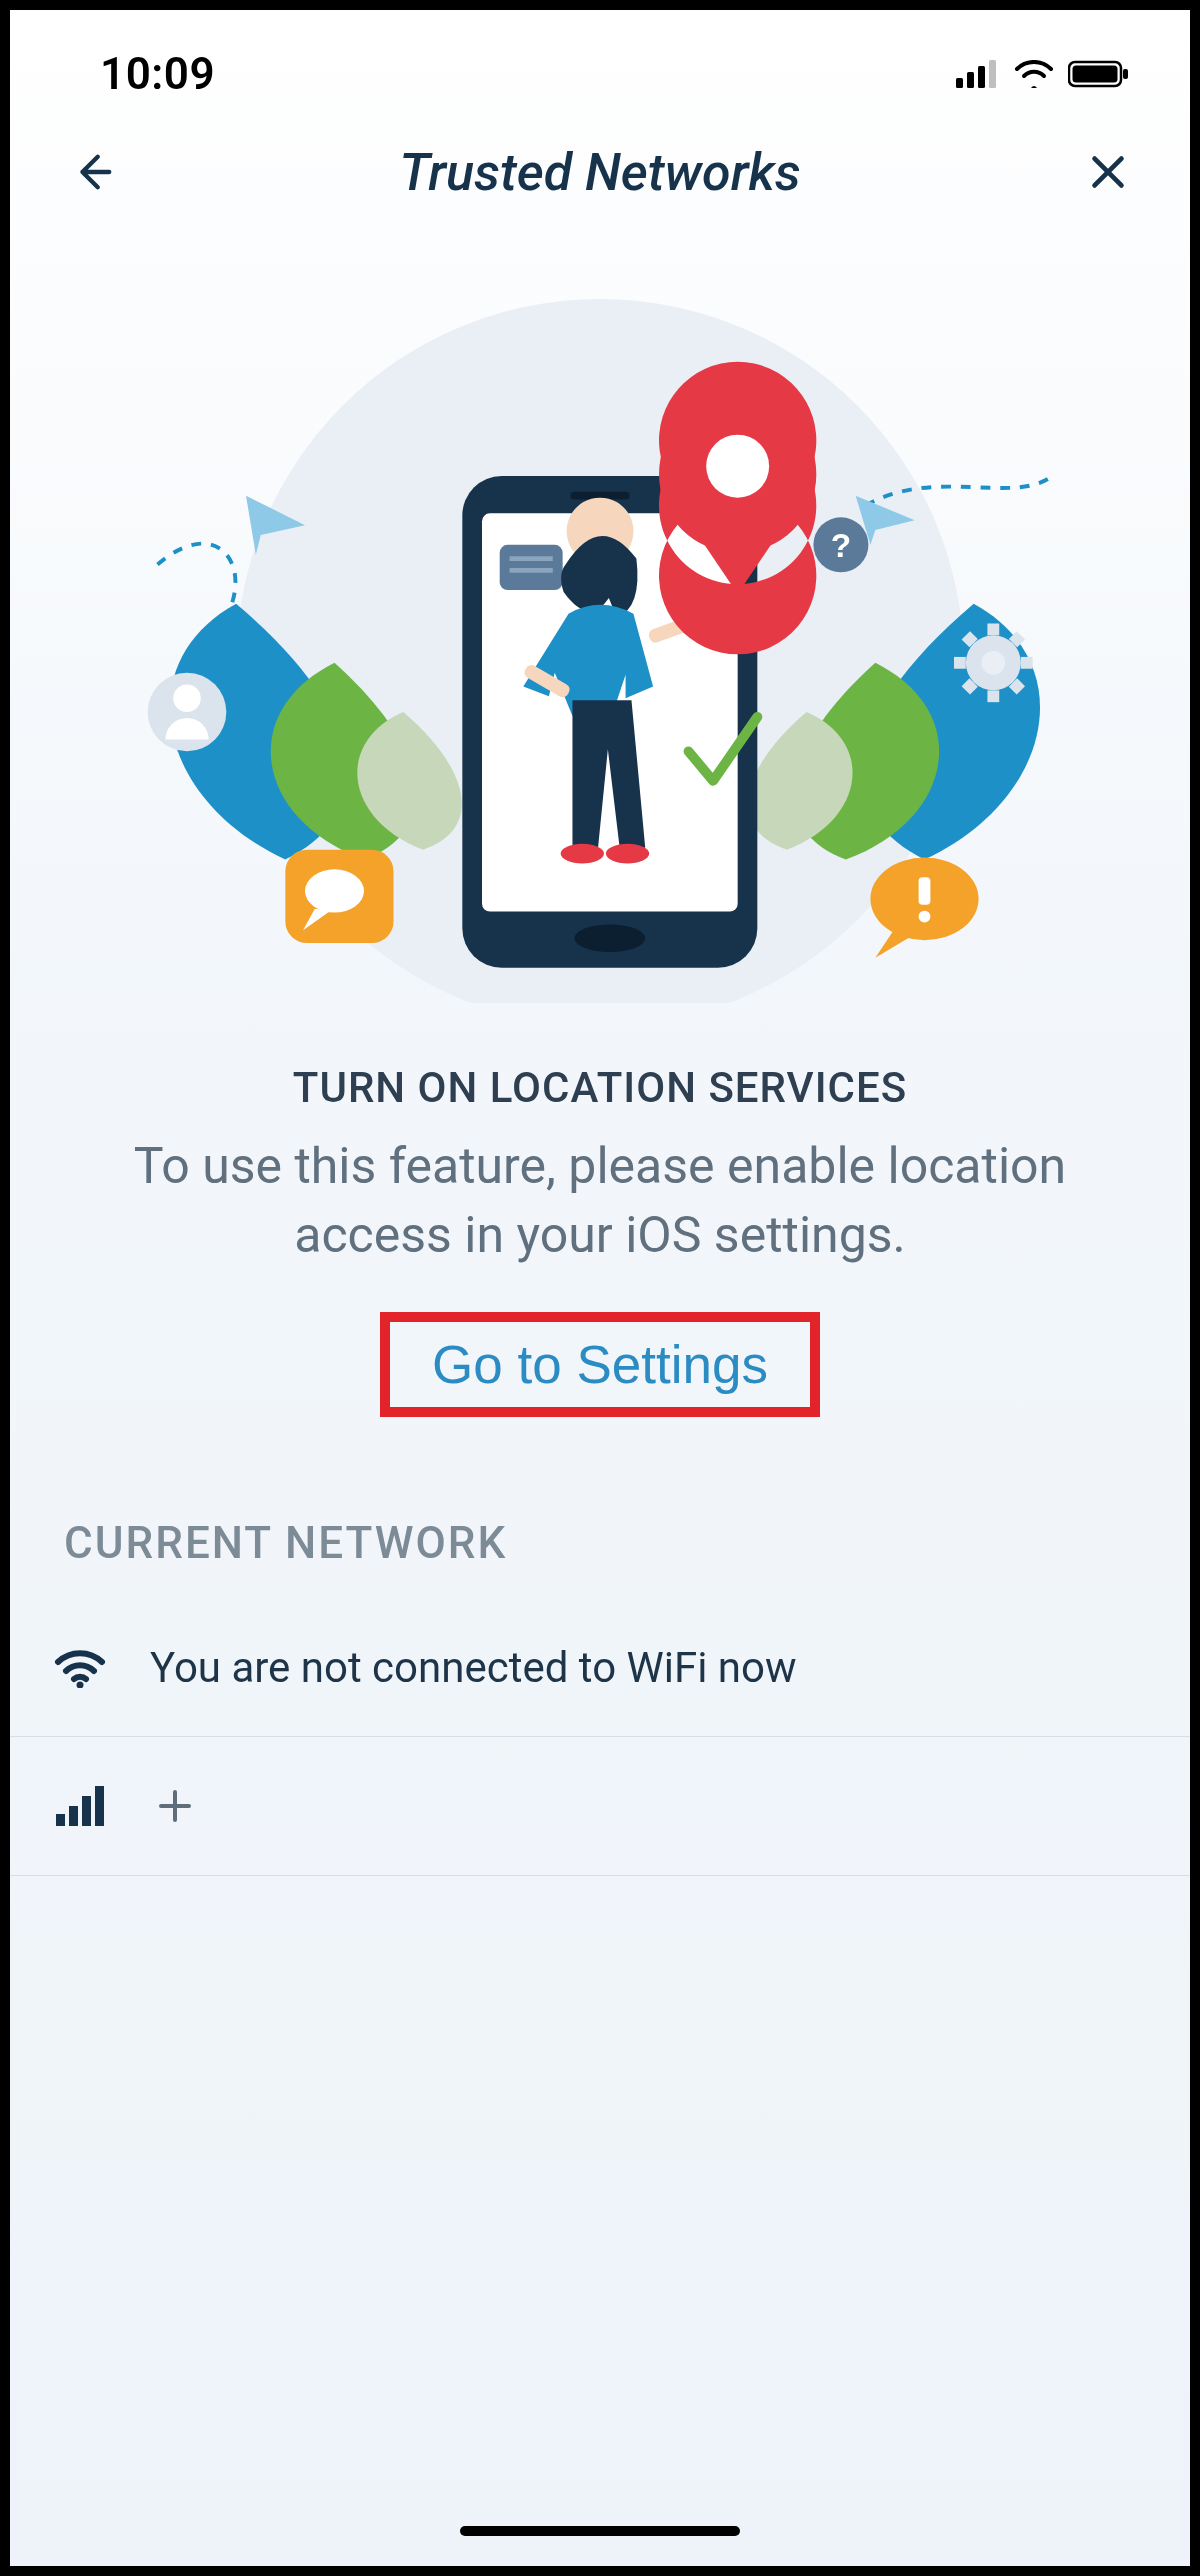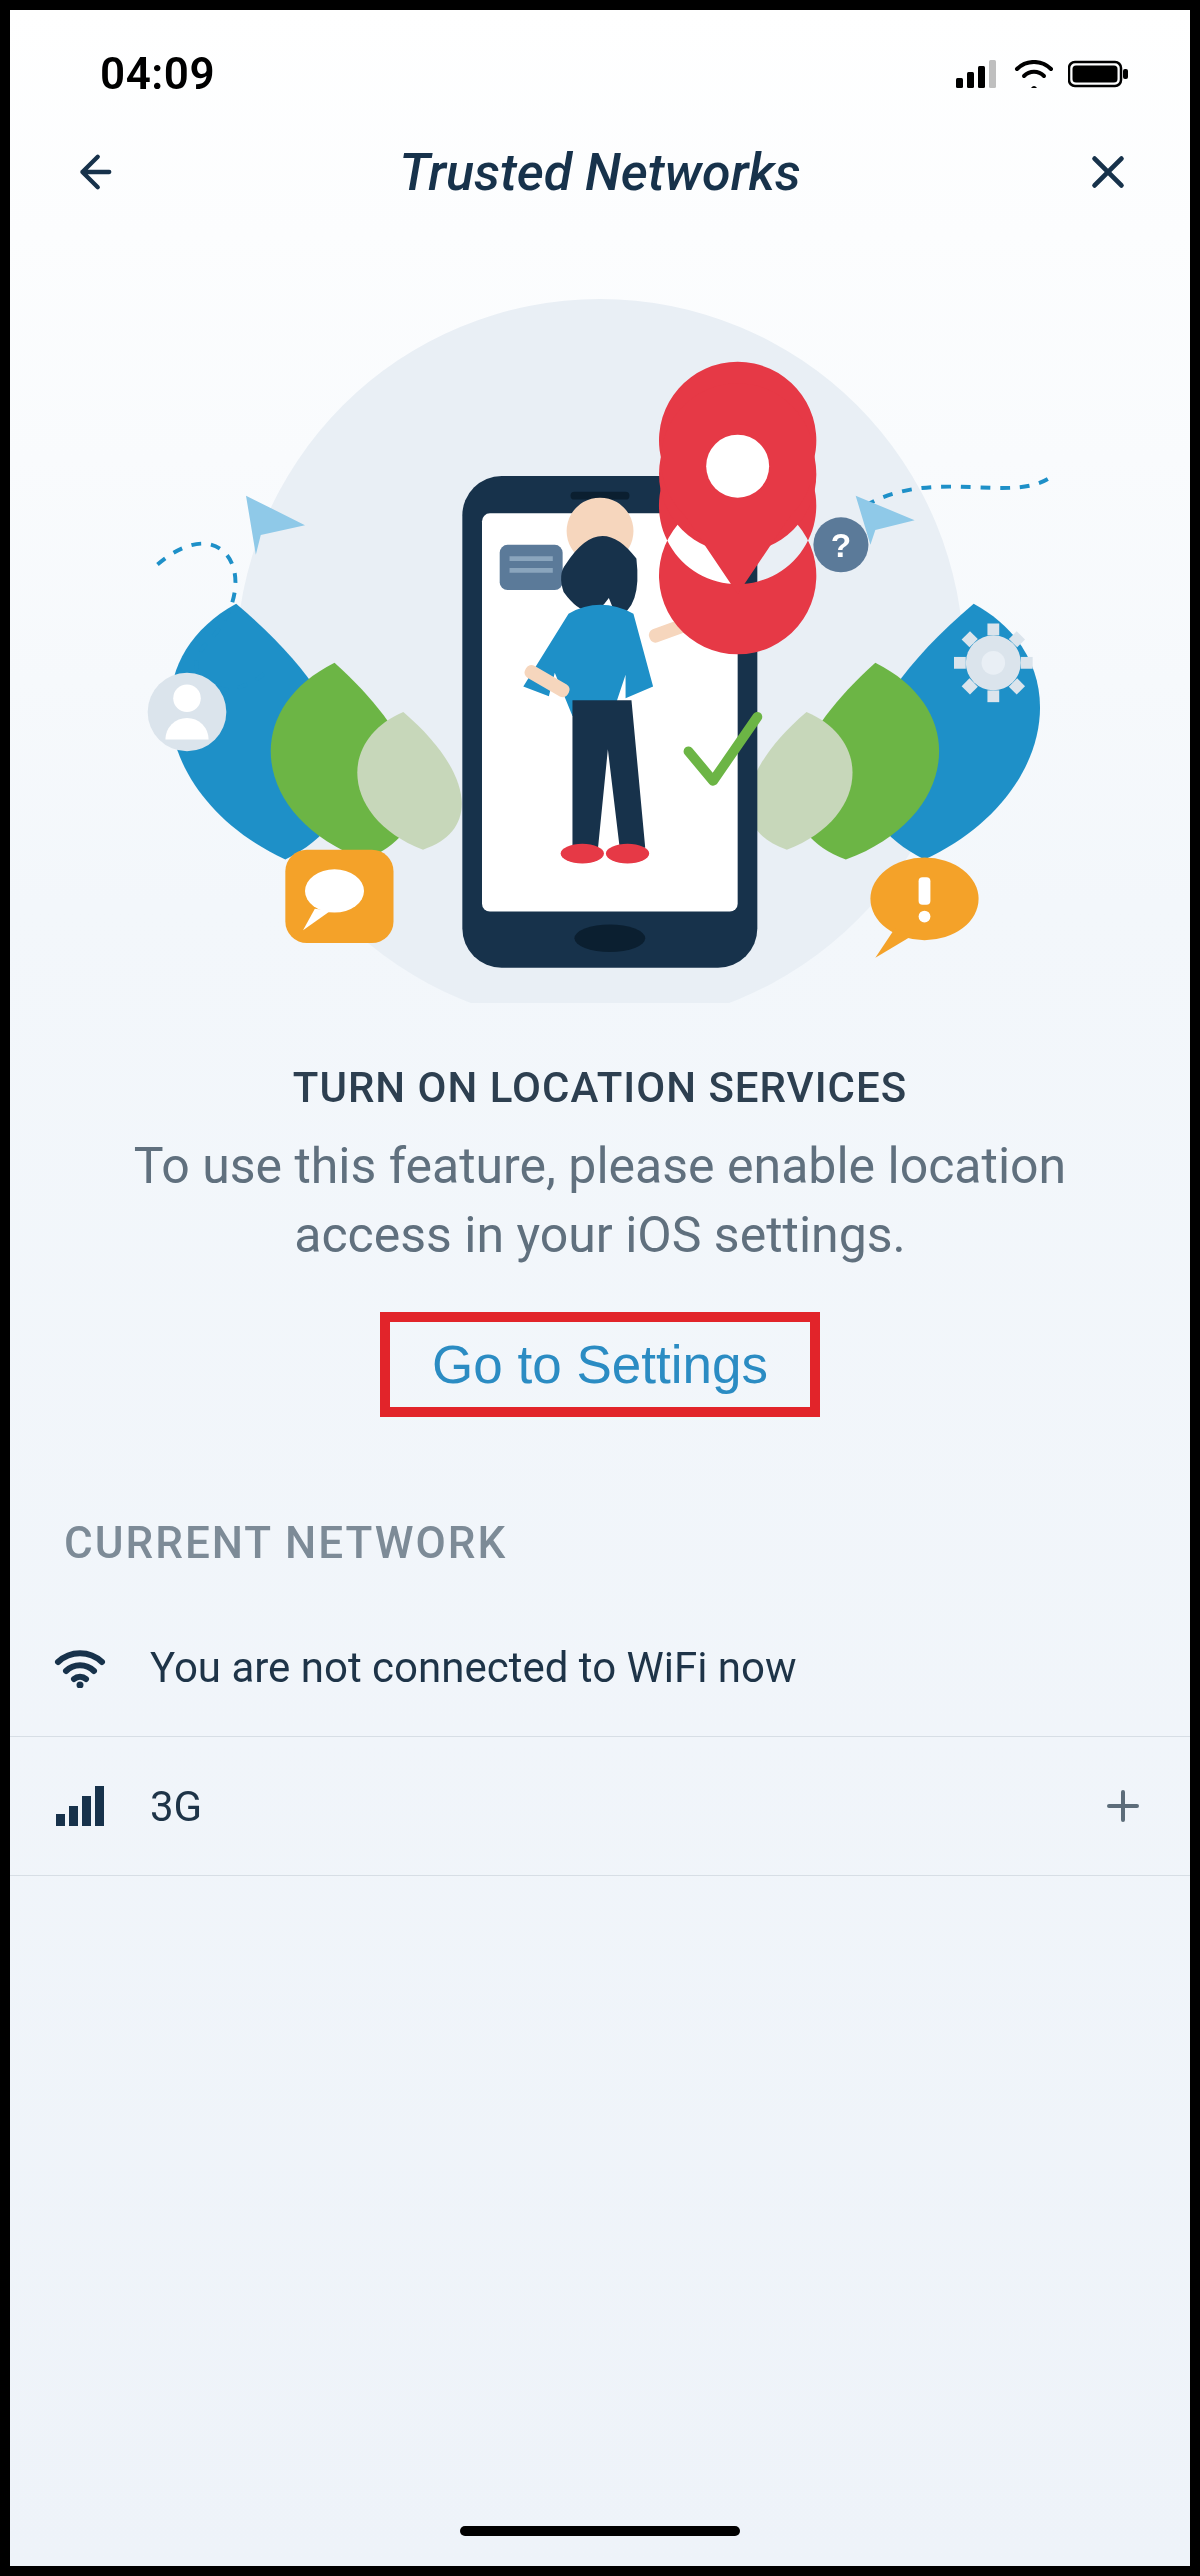--- a/index.html
+++ b/index.html
@@ -135,21 +135,21 @@
     background: #000;
     border-radius: 10px;
   }
 </style>
 </head>
 <body>
 
 <div class="device-frame">
 
   <div class="statusbar">
-    <span class="time">04:09</span>
+    <span class="time">10:09</span>
     <div class="status-icons">
       <svg width="44" height="28" viewBox="0 0 44 28">
         <rect x="0" y="18" width="7" height="10" rx="1.5" fill="#000"></rect>
         <rect x="11" y="12" width="7" height="16" rx="1.5" fill="#000"></rect>
         <rect x="22" y="6" width="7" height="22" rx="1.5" fill="#000"></rect>
         <rect x="33" y="0" width="7" height="28" rx="1.5" fill="#bfbfbf"></rect>
       </svg>
       <svg width="40" height="28" viewBox="0 0 40 28">
         <path d="M20 26 a3 3 0 1 0 0.01 0" fill="#000"></path>
         <path d="M10 16 a14 14 0 0 1 20 0" stroke="#000" stroke-width="4" fill="none" stroke-linecap="round"></path>
@@ -293,21 +293,20 @@
 
   <div class="row">
     <span class="ricon">
       <svg width="52" height="44" viewBox="0 0 52 44">
         <rect x="2" y="30" width="9" height="12" fill="#17324b"></rect>
         <rect x="15" y="22" width="9" height="20" fill="#17324b"></rect>
         <rect x="28" y="12" width="9" height="30" fill="#17324b"></rect>
         <rect x="41" y="2" width="9" height="40" fill="#17324b"></rect>
       </svg>
     </span>
-    <span class="label">3G</span>
     <span class="action">
       <svg width="40" height="40" viewBox="0 0 40 40">
         <path d="M20 6 V34 M6 20 H34" stroke="#5d6d7a" stroke-width="4" stroke-linecap="round"></path>
       </svg>
     </span>
   </div>
 
   <div class="home-indicator"></div>
 </div>
 

